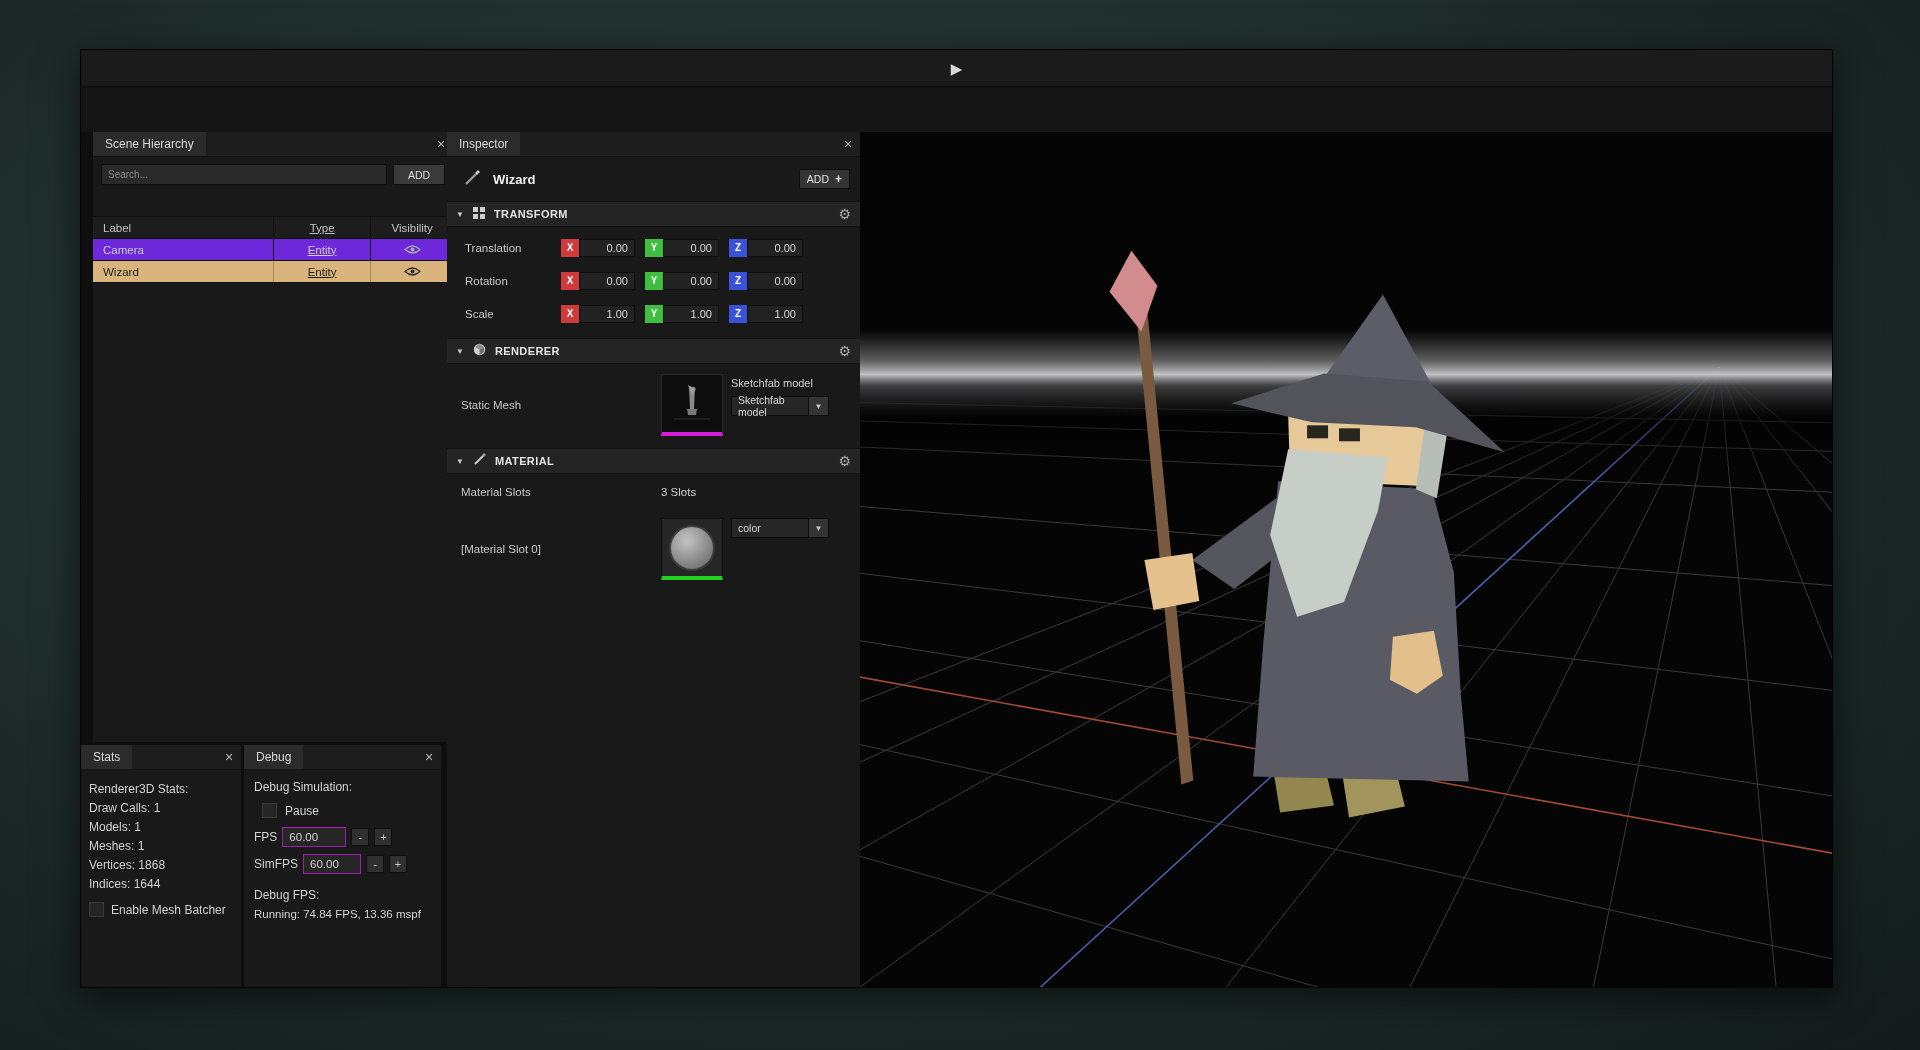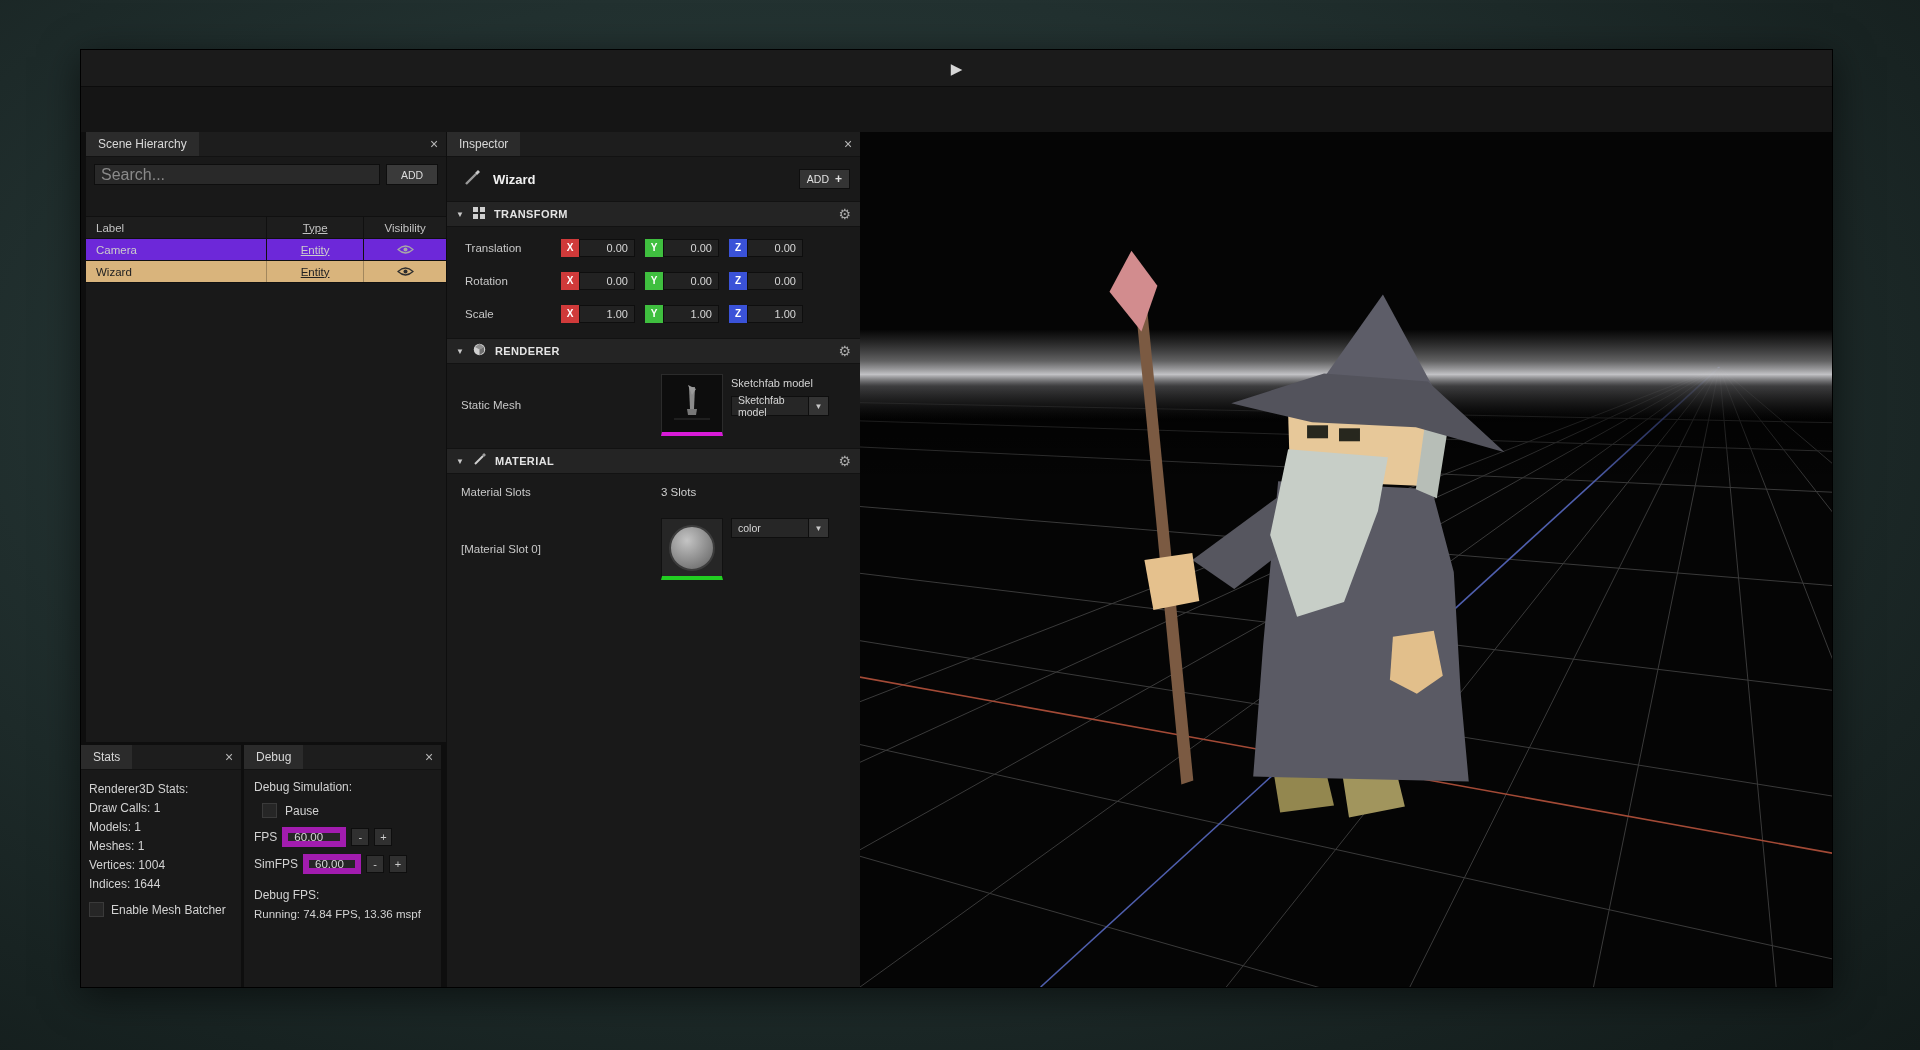--- a/index.html
+++ b/index.html
@@ -22,29 +22,29 @@
   .toolbar { height:37px; background:#1b1b1b; border-bottom:1px solid #0c0c0c; display:flex; align-items:center; justify-content:center; }
   .play-btn { color:#d6d6d6; font-size:15px; line-height:1; padding:2px 8px; }
   
   .dock { position:absolute; top:82px; left:0; right:0; bottom:0; background:#0e0e0e; }
   .panel { position:absolute; background:#191919; }
   .tabbar { height:25px; background:#1d1d1d; border-bottom:1px solid #121212; display:flex; align-items:stretch; position:relative; }
   .tab { background:#2b2b2b; padding:0 12px; display:flex; align-items:center; font-size:12px; color:#d8d8d8; }
   .tab-close { position:absolute; right:0; top:0; bottom:0; width:24px; display:flex; align-items:center; justify-content:center; color:#b8b8b8; font-size:14px; }
   .panel-body { position:absolute; top:25px; left:0; right:0; bottom:0; background:#191919; overflow:hidden; }
 
-  .panel-hierarchy { left:5px; top:0; width:360px; height:610px; }
+  .panel-hierarchy { left:12px; top:0; width:360px; height:610px; }
   .panel-stats     { left:0; top:613px; width:160px; bottom:0; }
   .panel-debug     { left:163px; top:613px; width:197px; bottom:0; }
   .panel-inspector { left:366px; top:0; width:413px; bottom:0; }
   .viewport        { position:absolute; left:779px; top:0; right:0; bottom:0; background:#050505; overflow:hidden; }
 
   
   .search-row { display:flex; align-items:center; padding:7px 8px; gap:6px; }
-  .search-input { flex:1; height:21px; background:#292929; border:1px solid #0e0e0e; color:#cfcfcf; font-size:16px; padding:0 6px; font-family:"Liberation Sans",sans-serif; }
+  .search-input { flex:1; height:21px; background:#292929; border:1px solid #0e0e0e; color:#cfcfcf; font-size:10px; padding:0 6px; font-family:"Liberation Sans",sans-serif; }
   .search-input::placeholder { color:#8a8a8a; }
   .add-btn { width:52px; height:21px; background:#3a3a3a; border:1px solid #0e0e0e; color:#dcdcdc; font-size:10.5px; display:flex; align-items:center; justify-content:center; }
   .thead { display:flex; height:23px; align-items:stretch; background:#1d1d1d; border-top:1px solid #101010; border-bottom:1px solid #101010; font-size:11.5px; color:#c3c3c3;margin-top:24px; }
   .col-label { width:50%; display:flex; align-items:center; padding-left:10px; }
   .col-type  { width:27%; display:flex; align-items:center; justify-content:center; border-left:1px solid #101010;text-decoration:underline; }
   .col-vis   { width:23%; display:flex; align-items:center; justify-content:center; border-left:1px solid #101010; }
   .trow { display:flex; height:22px; align-items:stretch; border-bottom:1px solid #111; font-size:11.5px; color:#cccccc; background:#6d28d9; }
   .trow.selected { background:#d9b47c; color:#222; }
   .trow.selected .col-type, .trow.selected .col-vis { border-left:1px solid rgba(0,0,0,0.25); }
   .eye svg { display:block; }
@@ -81,21 +81,21 @@
 
   
   .stats-body { padding:10px 8px; font-size:12px; color:#d2d2d2; }
   .stats-line { line-height:19px; }
   .checkbox-row { display:flex; align-items:center; gap:7px; margin-top:8px; }
   .checkbox { width:15px; height:15px; background:#262626; border:1px solid #3a3a3a; flex-shrink:0; }
   .cb-label { font-size:12px; color:#d2d2d2; }
   .debug-body { padding:10px 10px; font-size:12px; color:#d2d2d2; }
   .pause-row { display:flex; align-items:center; gap:8px; margin:9px 0 9px 8px; }
   .fps-row { display:flex; align-items:center; gap:5px; margin:7px 0; }
-  .fps-input { height:20px; background:#262626; border:6px solid #a21caf; color:#d6d6d6; font-size:11.5px; padding:0 6px; font-family:"Liberation Sans",sans-serif; }
+  .fps-input { height:20px; background:#262626; border:1px solid #a21caf; color:#d6d6d6; font-size:11.5px; padding:0 6px; font-family:"Liberation Sans",sans-serif; }
   .w64 { width:64px; } .w58 { width:58px; }
   .step-btn { width:18px; height:18px; background:#303030; border:1px solid #0e0e0e; color:#cccccc; font-size:11px; display:flex; align-items:center; justify-content:center; }
   .debug-fps-title { margin-top:12px; line-height:19px; }
   .running-line { font-size:11.5px; line-height:18px; color:#d2d2d2; }
 
   .vp-layer { position:absolute; inset:0; width:100%; height:100%; }
 </style>
 </head>
 <body>
 
@@ -149,21 +149,21 @@
     <div class="panel panel-stats">
       <div class="tabbar">
         <div class="tab">Stats</div>
         <div class="tab-close">×</div>
       </div>
       <div class="panel-body stats-body">
         <div class="stats-line">Renderer3D Stats:</div>
         <div class="stats-line">Draw Calls: 1</div>
         <div class="stats-line">Models: 1</div>
         <div class="stats-line">Meshes: 1</div>
-        <div class="stats-line">Vertices: 1004</div>
+        <div class="stats-line">Vertices: 1868</div>
         <div class="stats-line">Indices: 1644</div>
         <div class="checkbox-row">
           <div class="checkbox"></div>
           <div class="cb-label">Enable Mesh Batcher</div>
         </div>
       </div>
     </div>
 
     <div class="panel panel-debug">
       <div class="tabbar">

